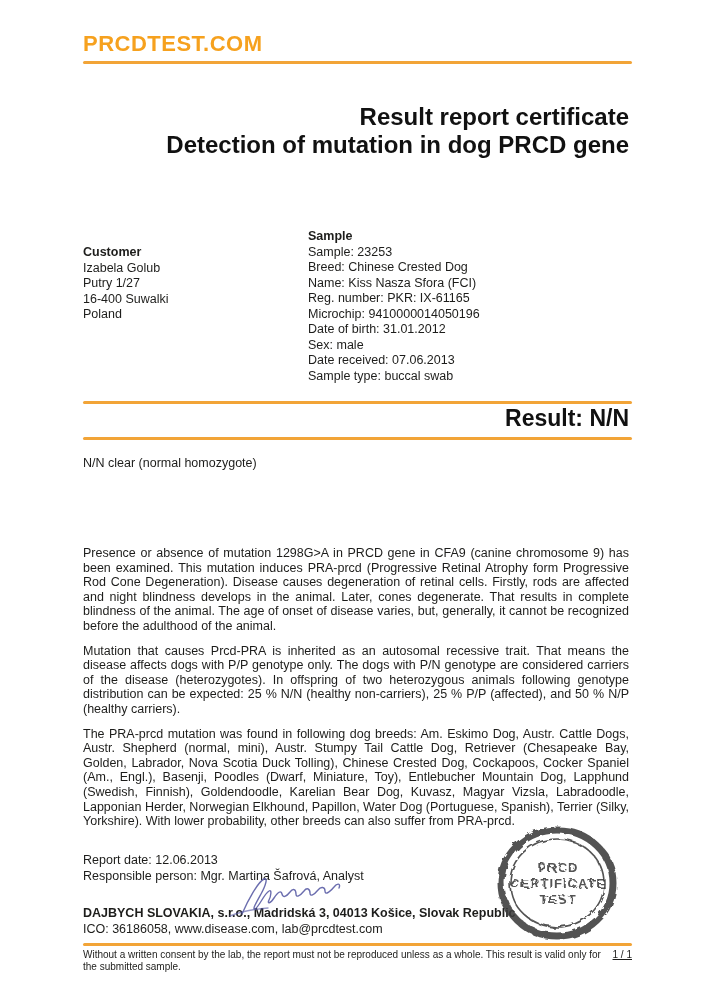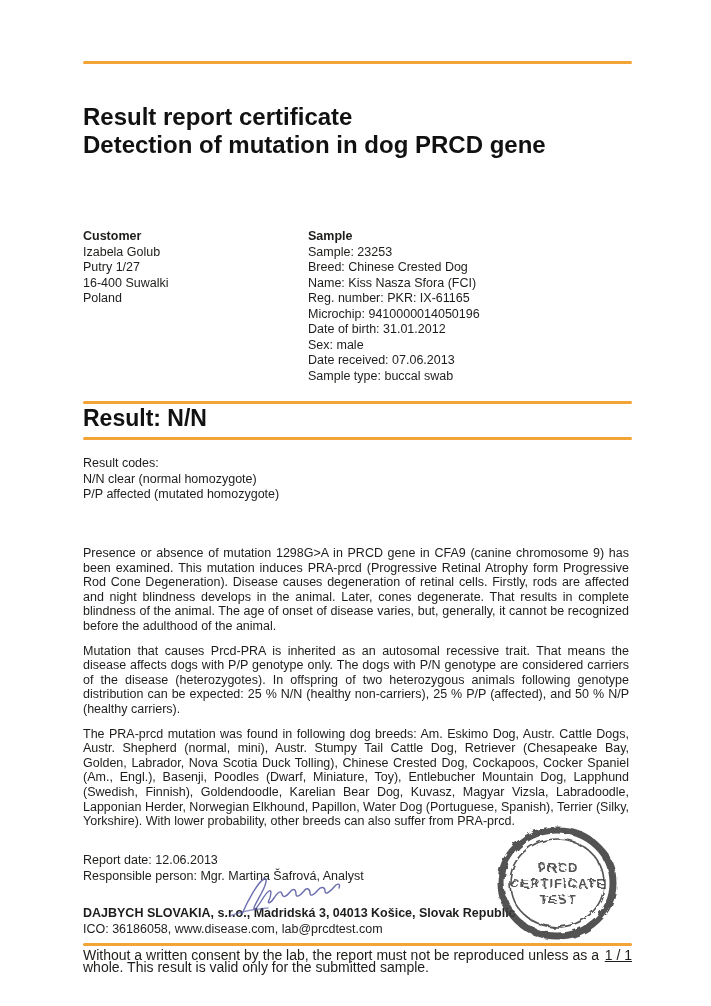--- a/index.html
+++ b/index.html
@@ -16,34 +16,34 @@
     font-size:22px;font-weight:800;letter-spacing:.5px;
     color:#F6A11E;
   }
   .rule{
     position:absolute;left:83px;width:549px;height:3px;
     background:#F2A437;border-radius:2px;
   }
   .rule-logo{top:61px;}
   .doc-title{
     position:absolute;left:83px;top:103px;width:546px;
-    text-align:left;font-weight:700;font-size:24px;line-height:28px;
+    text-align:right;font-weight:700;font-size:24px;line-height:28px;
     color:#111;
   }
   .info-row{
     position:absolute;left:83px;top:229px;width:546px;
     display:flex;font-size:12.5px;line-height:15.5px;
   }
-  .info-col-customer{width:225px;flex:0 0 225px;}
+  .info-col-customer{width:225px;flex:0 0 225px;margin-top:16px;}
   .info-col-sample{flex:1;}
   .info-heading{font-weight:700;}
   .rule-result-top{top:401px;}
   .result-heading{
     position:absolute;left:83px;top:405px;width:546px;
-    text-align:left;font-size:23px;font-weight:700;color:#111;
+    text-align:right;font-size:23px;font-weight:700;color:#111;
   }
   .rule-result-bottom{top:437px;}
   .result-codes{
     position:absolute;left:83px;top:456px;width:546px;
     font-size:12.5px;line-height:15.5px;
   }
   .explanation{
     position:absolute;left:83px;top:546px;width:546px;
     font-size:12.5px;line-height:14.6px;
   }
@@ -57,29 +57,30 @@
   .signature{
     position:absolute;left:228px;top:876px;width:125px;height:42px;
   }
   .stamp{
     position:absolute;left:484px;top:824px;width:148px;height:120px;
   }
   .footer-rule{top:943px;}
   .footer-row{
     position:absolute;left:83px;top:949px;width:549px;
     display:flex;
-    font-size:14px;line-height:12px;color:#1d1d1b;
+    font-size:10px;line-height:12px;color:#1d1d1b;
   }
   .footer-page{white-space:nowrap;margin-left:2px;text-decoration:underline;}
 </style>
 </head>
 <body>
 
 <div class="page">
 
+  <div class="logo">PRCDTEST.COM</div>
   <div class="rule rule-logo"></div>
 
   <div class="doc-title">
     <div>Result report certificate</div>
     <div>Detection of mutation in dog PRCD gene</div>
   </div>
 
   <div class="info-row">
     <div class="info-col-customer">
       <div class="info-heading">Customer</div>
@@ -100,23 +101,21 @@
       <div>Date received: 07.06.2013</div>
       <div>Sample type: buccal swab</div>
     </div>
   </div>
 
   <div class="rule rule-result-top"></div>
   <div class="result-heading">Result: N/N</div>
   <div class="rule rule-result-bottom"></div>
 
   <div class="result-codes">
-    <div>Result codes:</div>
     <div>N/N clear (normal homozygote)</div>
-    <div>P/P affected (mutated homozygote)</div>
   </div>
 
   <div class="explanation">
     <p>Presence or absence of mutation 1298G&gt;A in PRCD gene in CFA9 (canine chromosome 9) has been examined. This mutation induces PRA-prcd (Progressive Retinal Atrophy form Progressive Rod Cone Degeneration). Disease causes degeneration of retinal cells. Firstly, rods are affected and night blindness develops in the animal. Later, cones degenerate. That results in complete blindness of the animal. The age of onset of disease varies, but, generally, it cannot be recognized before the adulthood of the animal.</p>
     <p>Mutation that causes Prcd-PRA is inherited as an autosomal recessive trait. That means the disease affects dogs with P/P genotype only. The dogs with P/N genotype are considered carriers of the disease (heterozygotes). In offspring of two heterozygous animals following genotype distribution can be expected: 25 % N/N (healthy non-carriers), 25 % P/P (affected), and 50 % N/P (healthy carriers).</p>
     <p>The PRA-prcd mutation was found in following dog breeds: Am. Eskimo Dog, Austr. Cattle Dogs, Austr. Shepherd (normal, mini), Austr. Stumpy Tail Cattle Dog, Retriever (Chesapeake Bay, Golden, Labrador, Nova Scotia Duck Tolling), Chinese Crested Dog, Cockapoos, Cocker Spaniel (Am., Engl.), Basenji, Poodles (Dwarf, Miniature, Toy), Entlebucher Mountain Dog, Lapphund (Swedish, Finnish), Goldendoodle, Karelian Bear Dog, Kuvasz, Magyar Vizsla, Labradoodle, Lapponian Herder, Norwegian Elkhound, Papillon, Water Dog (Portuguese, Spanish), Terrier (Silky, Yorkshire). With lower probability, other breeds can also suffer from PRA-prcd.</p>
   </div>
 
   <div class="report-block">
     <div>Report date: 12.06.2013</div>

